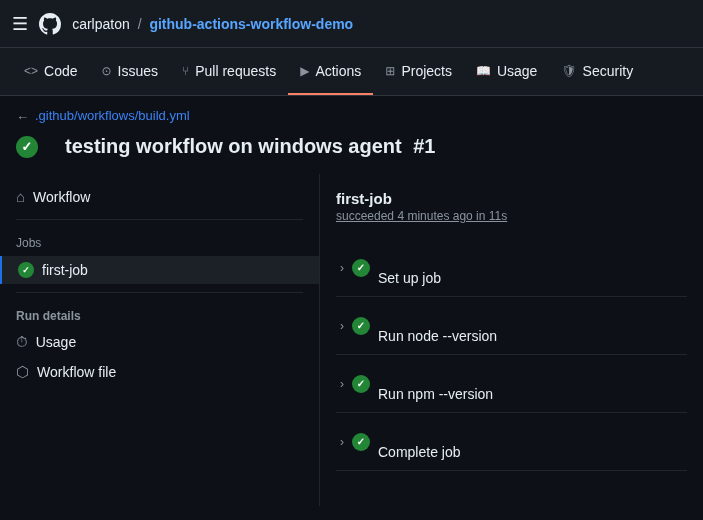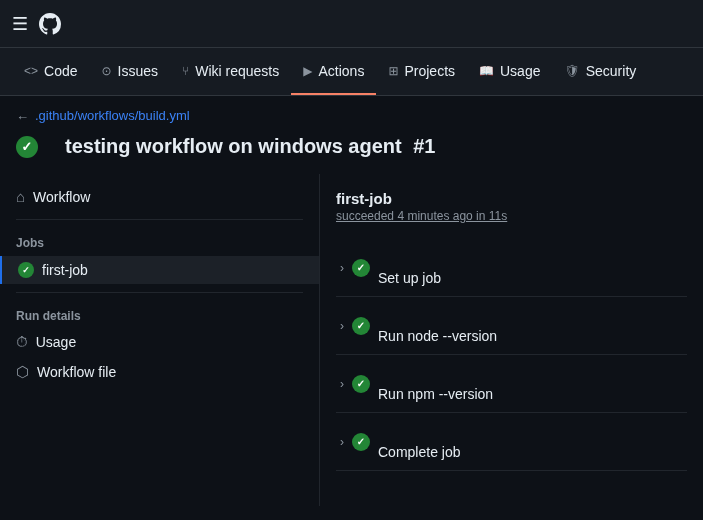--- a/index.html
+++ b/index.html
@@ -133,21 +133,21 @@
 
     .sidebar-divider {
       border: none;
       border-top: 1px solid #21262d;
       margin: 8px 16px;
     }
 
     .sidebar-group-label {
       padding: 8px 16px 4px 16px;
       font-size: 12px;
-      font-weight: 700;
+      font-weight: 400;
       color: #8b949e;
       text-transform: none;
     }
 
     .job-item {
       display: flex;
       align-items: center;
       gap: 8px;
       padding: 6px 16px;
       color: #e6edf3;
@@ -239,34 +239,39 @@
       <path d="M8 0C3.58 0 0 3.58 0 8c0 3.54 2.29 6.53 5.47 7.59.4.07.55-.17.55-.38
         0-.19-.01-.82-.01-1.49-2.01.37-2.53-.49-2.69-.94-.09-.23-.48-.94-.82-1.13
         -.28-.15-.68-.52-.01-.53.63-.01 1.08.58 1.23.82.72 1.21 1.87.87 2.33.66
         .07-.52.28-.87.51-1.07-1.78-.2-3.64-.89-3.64-3.95 0-.87.31-1.59.82-2.15
         -.08-.2-.36-1.02.08-2.12 0 0 .67-.21 2.2.82.64-.18 1.32-.27 2-.27
         .68 0 1.36.09 2 .27 1.53-1.04 2.2-.82 2.2-.82.44 1.1.16 1.92.08 2.12
         .51.56.82 1.27.82 2.15 0 3.07-1.87 3.75-3.65 3.95.29.25.54.73.54 1.48
         0 1.07-.01 1.93-.01 2.2 0 .21.15.46.55.38A8.013 8.013 0 0016 8c0-4.42-3.58-8-8-8z"></path>
     </svg>
   </div>
+  <div class="repo-path">
+    <span class="username">carlpaton</span>
+    <span class="slash">/</span>
+    <span class="reponame">github-actions-workflow-demo</span>
+  </div>
 </div>
 
 <div class="nav-tabs">
   <div class="nav-tab">
     <span class="tab-icon">&lt;&gt;</span>
     <span>Code</span>
   </div>
   <div class="nav-tab">
     <span class="tab-icon">⊙</span>
     <span>Issues</span>
   </div>
   <div class="nav-tab">
     <span class="tab-icon">⑂</span>
-    <span>Wiki requests</span>
+    <span>Pull requests</span>
   </div>
   <div class="nav-tab active">
     <span class="tab-icon">▶</span>
     <span>Actions</span>
   </div>
   <div class="nav-tab">
     <span class="tab-icon">⊞</span>
     <span>Projects</span>
   </div>
   <div class="nav-tab">

